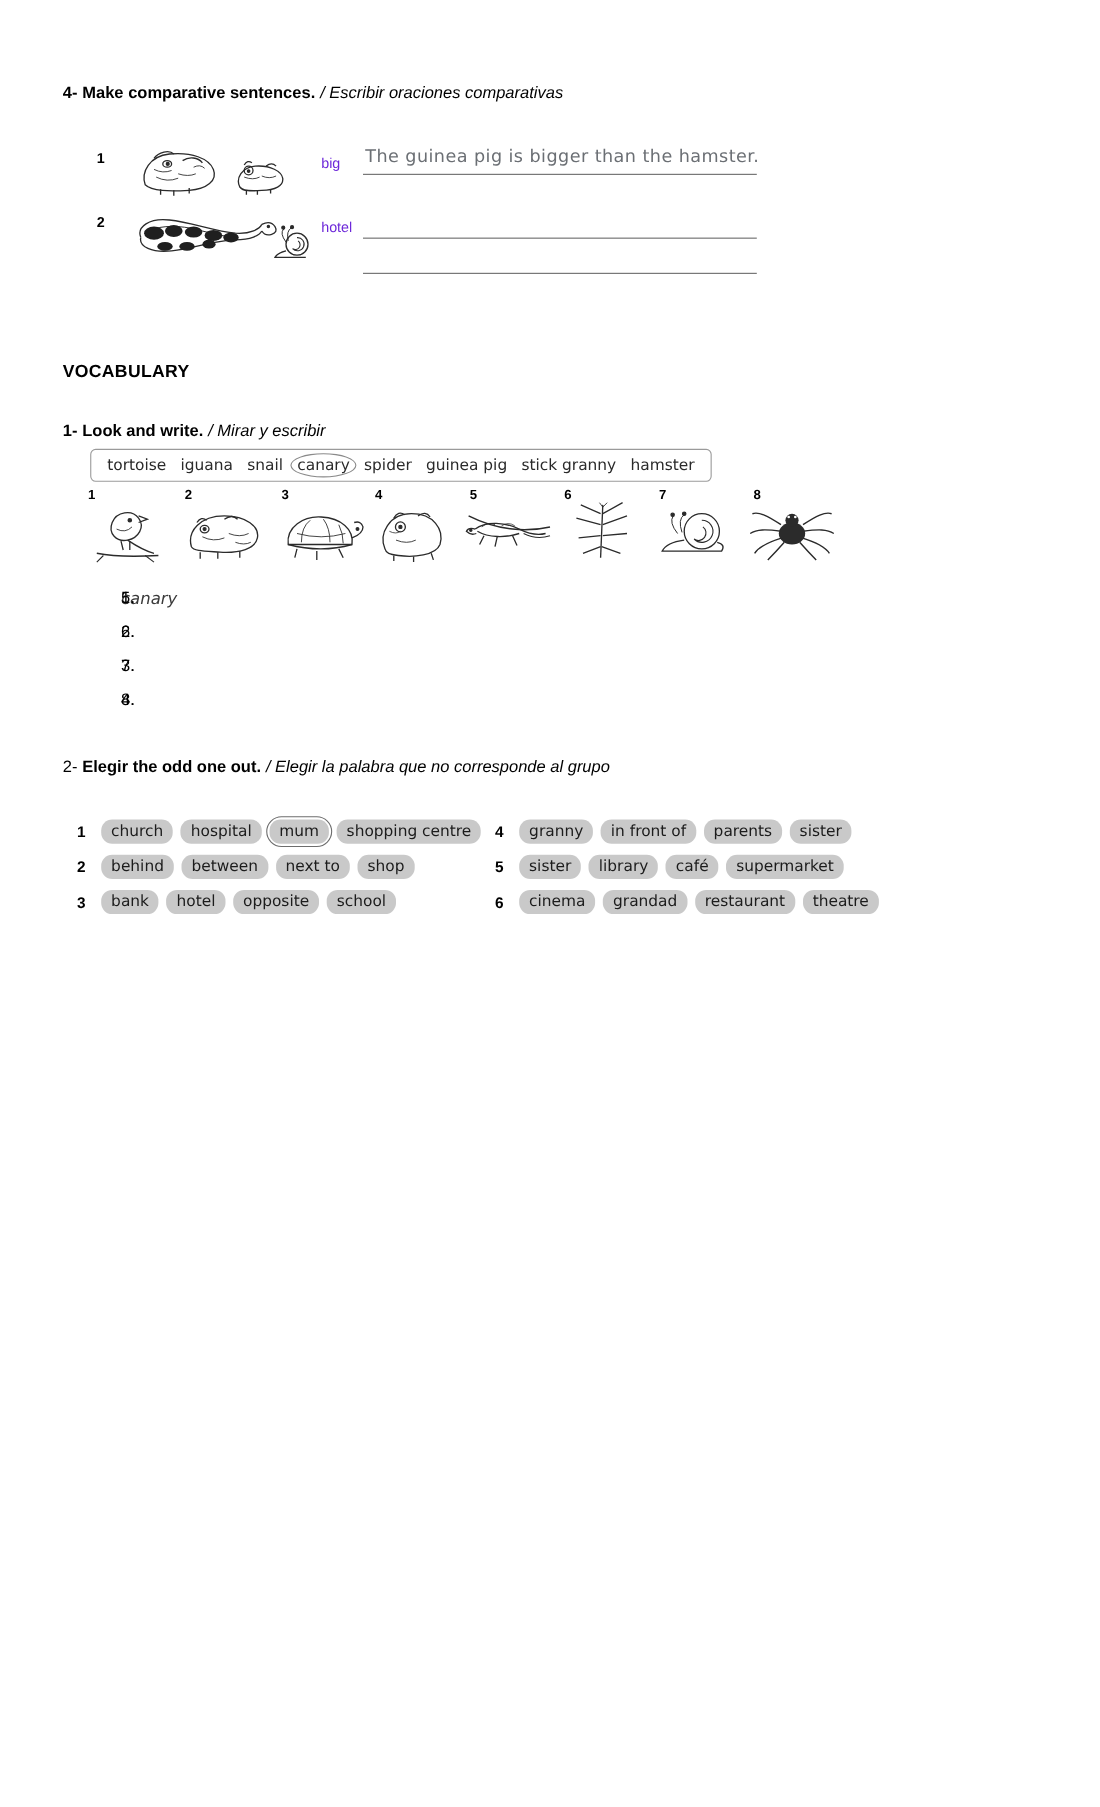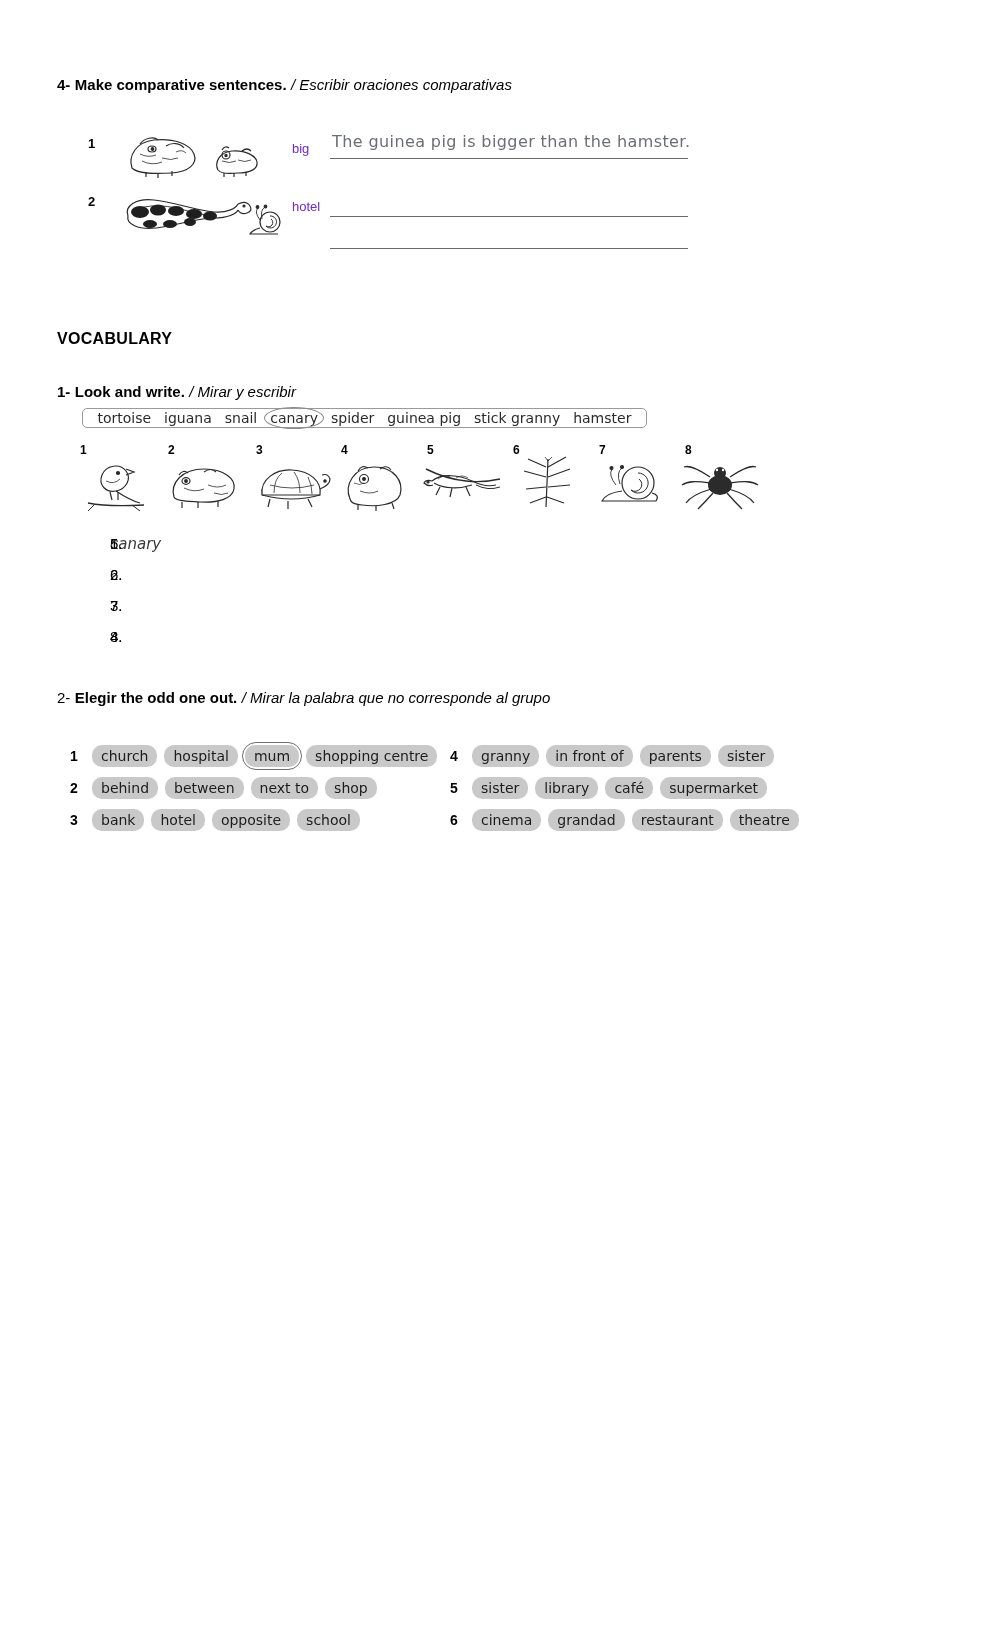--- a/index.html
+++ b/index.html
@@ -118,21 +118,21 @@
     left: 57px;
     top: 364px;
     white-space: nowrap;
     margin-top: 19px;
   }
   #wordbank {
     position: absolute;
     left: 82px;
     top: 408px;
     width: 565px;
-    height: 20px;
+    height: 30px;
     border: 1px solid #9a9a9a;
     border-radius: 5px;
     background: #fff;
     display: flex;
     align-items: center;
     justify-content: space-around;
     padding: 0 8px;
     box-sizing: border-box;
   }
   #wordbank span {
@@ -509,21 +509,21 @@
       <span class="word colA"></span>
       <span class="lbl colB">8.</span>
       <span class="line colB"></span>
       <span class="word colB"></span>
     </div>
   </div>
 
   <div id="v2-head">
     <span class="ex-num">2-</span>
     <span class="ex-title">Elegir the odd one out.</span>
-    <span class="ex-sub">/ Mirar la palabra que no corresponde al grupo</span>
+    <span class="ex-sub">/ Elegir la palabra que no corresponde al grupo</span>
   </div>
 
   <div id="odd-block">
 
     <div class="odd-col left">
       <div class="odd-row">
         <span class="n">1</span>
         <span class="chip">church</span>
         <span class="chip">hospital</span>
         <span class="chip circled">mum</span>

